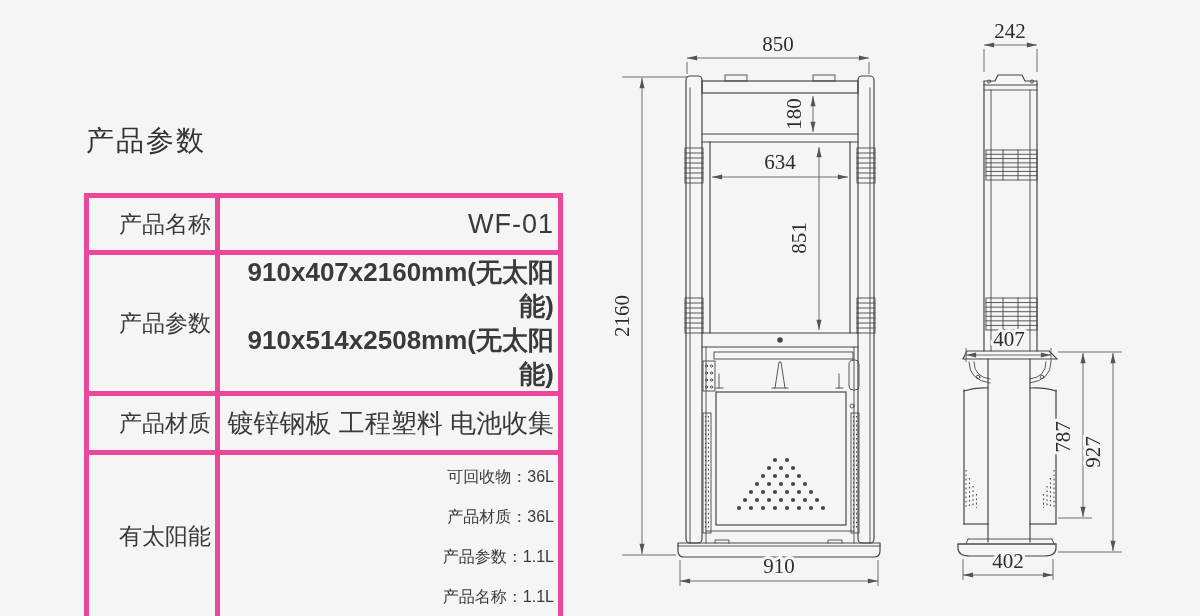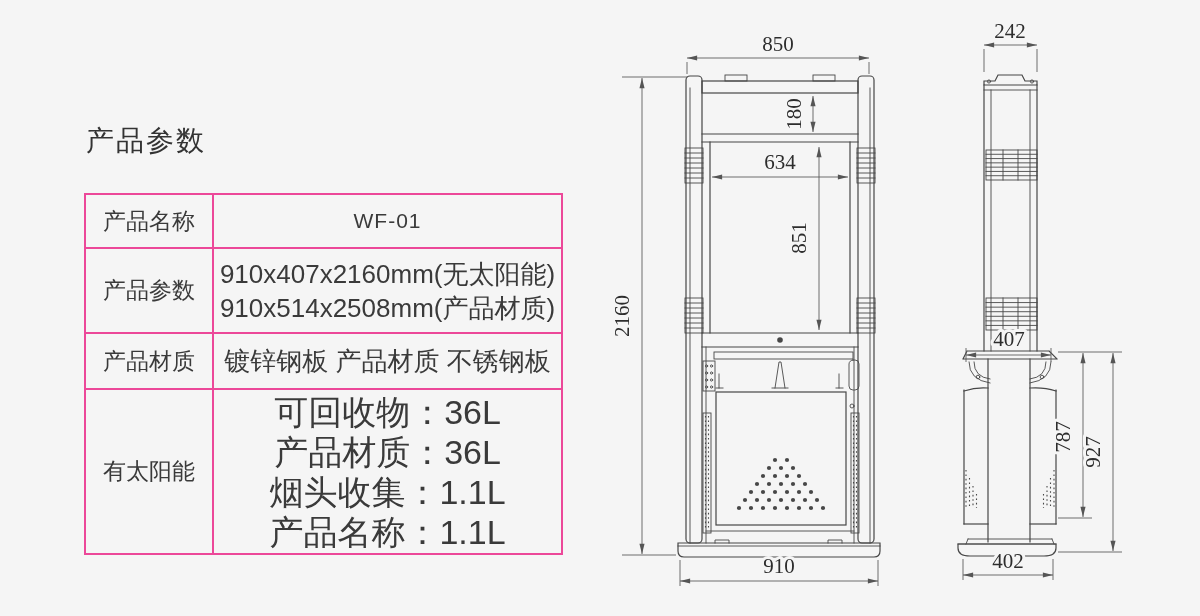--- a/index.html
+++ b/index.html
@@ -2,28 +2,28 @@
 <html><head>
 <meta charset="utf-8">
 <style>
   html,body{margin:0;padding:0;}
   .page{position:relative;width:1200px;height:616px;background:#f5f5f5;overflow:hidden;
         font-family:"Liberation Sans",sans-serif;color:#3a3a3a;}
   .title{position:absolute;left:86px;top:122px;margin:0;font-size:28px;font-weight:500;
          letter-spacing:2px;color:#333;}
   table.spec{position:absolute;left:84px;top:193px;border-collapse:collapse;
              table-layout:fixed;width:479px;}
-  table.spec th,table.spec td{border:2px solid #ec4899;text-align:center;vertical-align:middle;
+  table.spec th,table.spec td{border:5px solid #ec4899;text-align:right;vertical-align:middle;
              background:transparent;padding:0 4px;}
   table.spec th{width:118px;font-weight:400;font-size:23px;color:#3a3a3a;}
   table.spec td{font-size:26px;color:#3a3a3a;}
-  .h-name{height:52px;} .h-size{height:83px;} .h-mat{height:54px;border-radius:26px;} .h-cap{height:163px;}
-  .val-name{font-size:21px;letter-spacing:1px;}
+  .h-name{height:52px;} .h-size{height:83px;font-weight:bold;} .h-mat{height:54px;border-radius:26px;} .h-cap{height:163px;}
+  .val-name{font-size:27px;letter-spacing:1px;}
   .line2{line-height:34px;font-size:26px;}
-  .line4{line-height:40px;font-size:34px;}
+  .line4{line-height:40px;font-size:16px;}
   svg.drawing{position:absolute;left:600px;top:0;}
   .obj{stroke:#474747;stroke-width:1.2;fill:none;stroke-linecap:square;}
   .obj2{stroke:#474747;stroke-width:0.9;fill:none;stroke-linecap:square;}
   .dashv{stroke:#474747;stroke-width:1.1;fill:none;stroke-dasharray:1.6 2.8;}
   .dim{stroke:#555;stroke-width:0.85;fill:none;}
   .dimtxt{font-family:"Liberation Serif","DejaVu Serif",serif;font-size:21px;fill:#2d2d2d;
           paint-order:stroke;stroke:#f5f5f5;stroke-width:6px;stroke-linejoin:round;}
   .fillc{fill:#474747;stroke:none;}
 </style>
 </head>
@@ -38,35 +38,35 @@
         <tr>
       <th class="h-name">产品名称</th>
       <td class="h-name">
             <div class="val-name">WF-01</div>
           </td>
     </tr>
     <tr>
       <th class="h-size">产品参数</th>
       <td class="h-size">
         <div class="line2">910x407x2160mm(无太阳能)</div>
-        <div class="line2">910x514x2508mm(产品材质)</div>
+        <div class="line2">910x514x2508mm(无太阳能)</div>
       </td>
     </tr>
     <tr>
       <th class="h-mat">产品材质</th>
       <td class="h-mat">
-            <div>镀锌钢板 产品材质 不锈钢板</div>
+            <div>镀锌钢板 工程塑料 电池收集</div>
           </td>
     </tr>
     <tr>
       <th class="h-cap">有太阳能</th>
       <td class="h-cap">
         <div class="line4">可回收物：36L</div>
         <div class="line4">产品材质：36L</div>
-        <div class="line4">烟头收集：1.1L</div>
+        <div class="line4">产品参数：1.1L</div>
         <div class="line4">产品名称：1.1L</div>
       </td>
     </tr>
   </tbody>
     </table>
 
   <svg class="drawing" width="600" height="616" viewBox="600 0 600 616" xmlns="http://www.w3.org/2000/svg">
     <defs>
       <marker id="ar" viewBox="0 0 12 8" markerWidth="13" markerHeight="9" refX="11.5" refY="4" orient="auto-start-reverse">
         <path d="M0.5,1.2 L11.5,4 L0.5,6.8 Z" fill="#555"></path>

